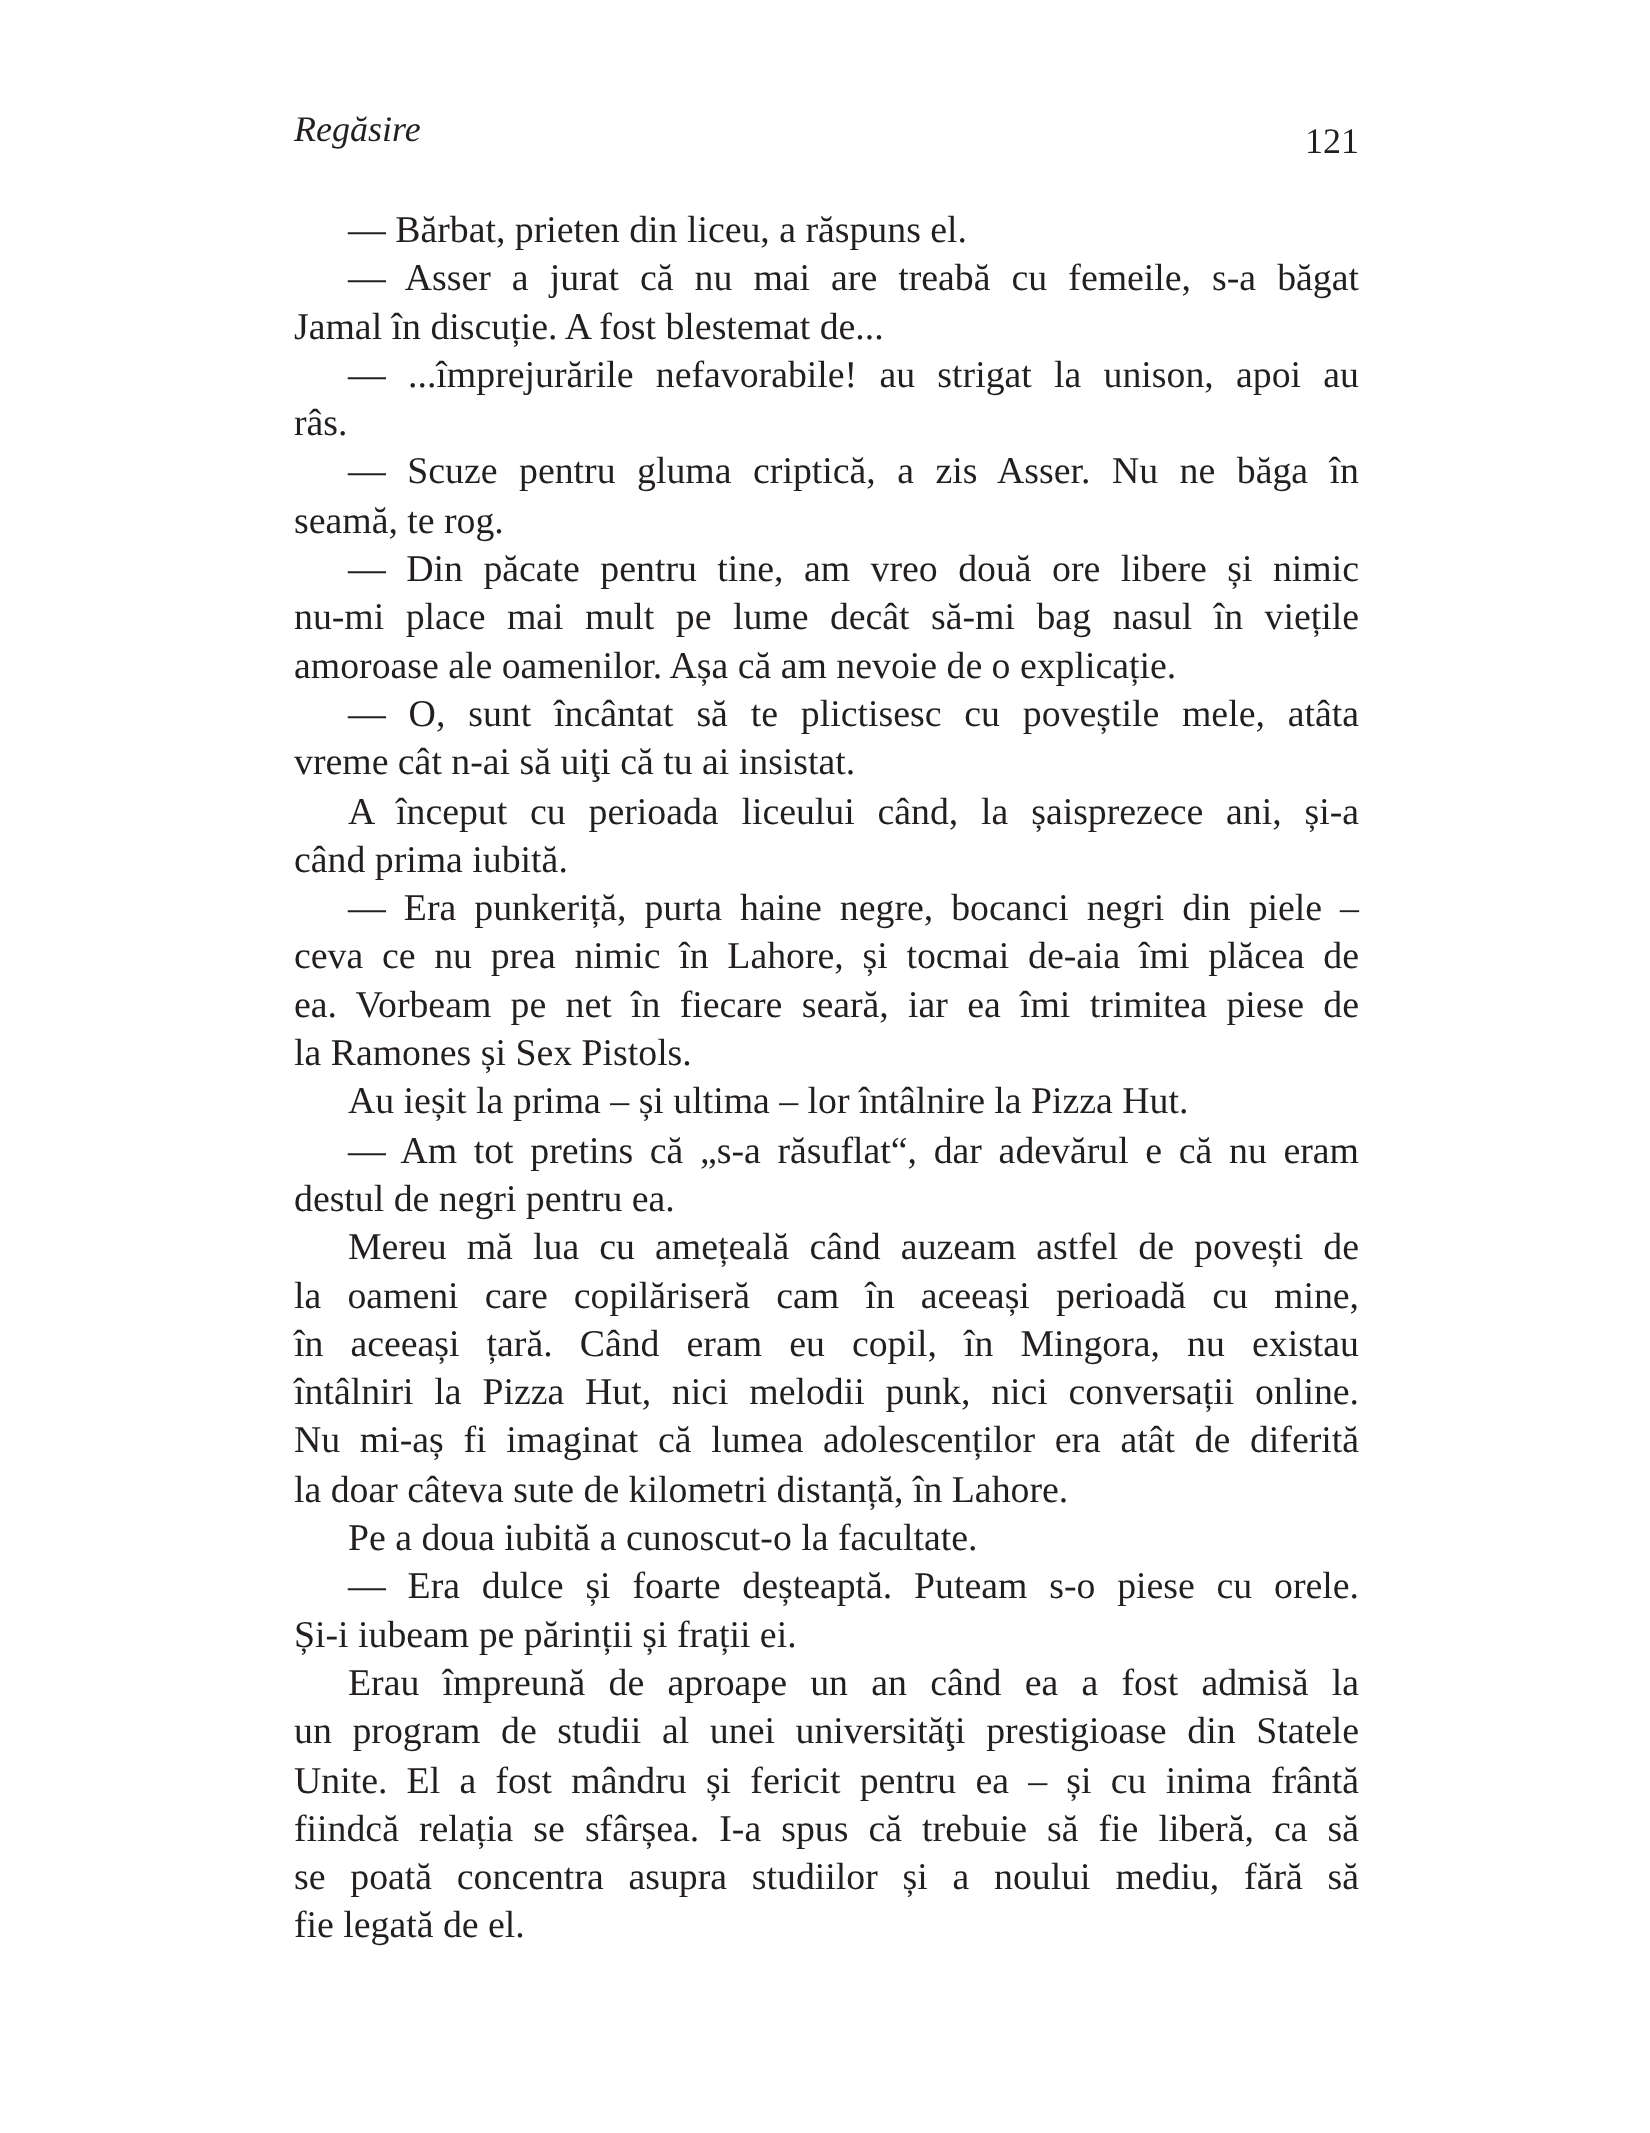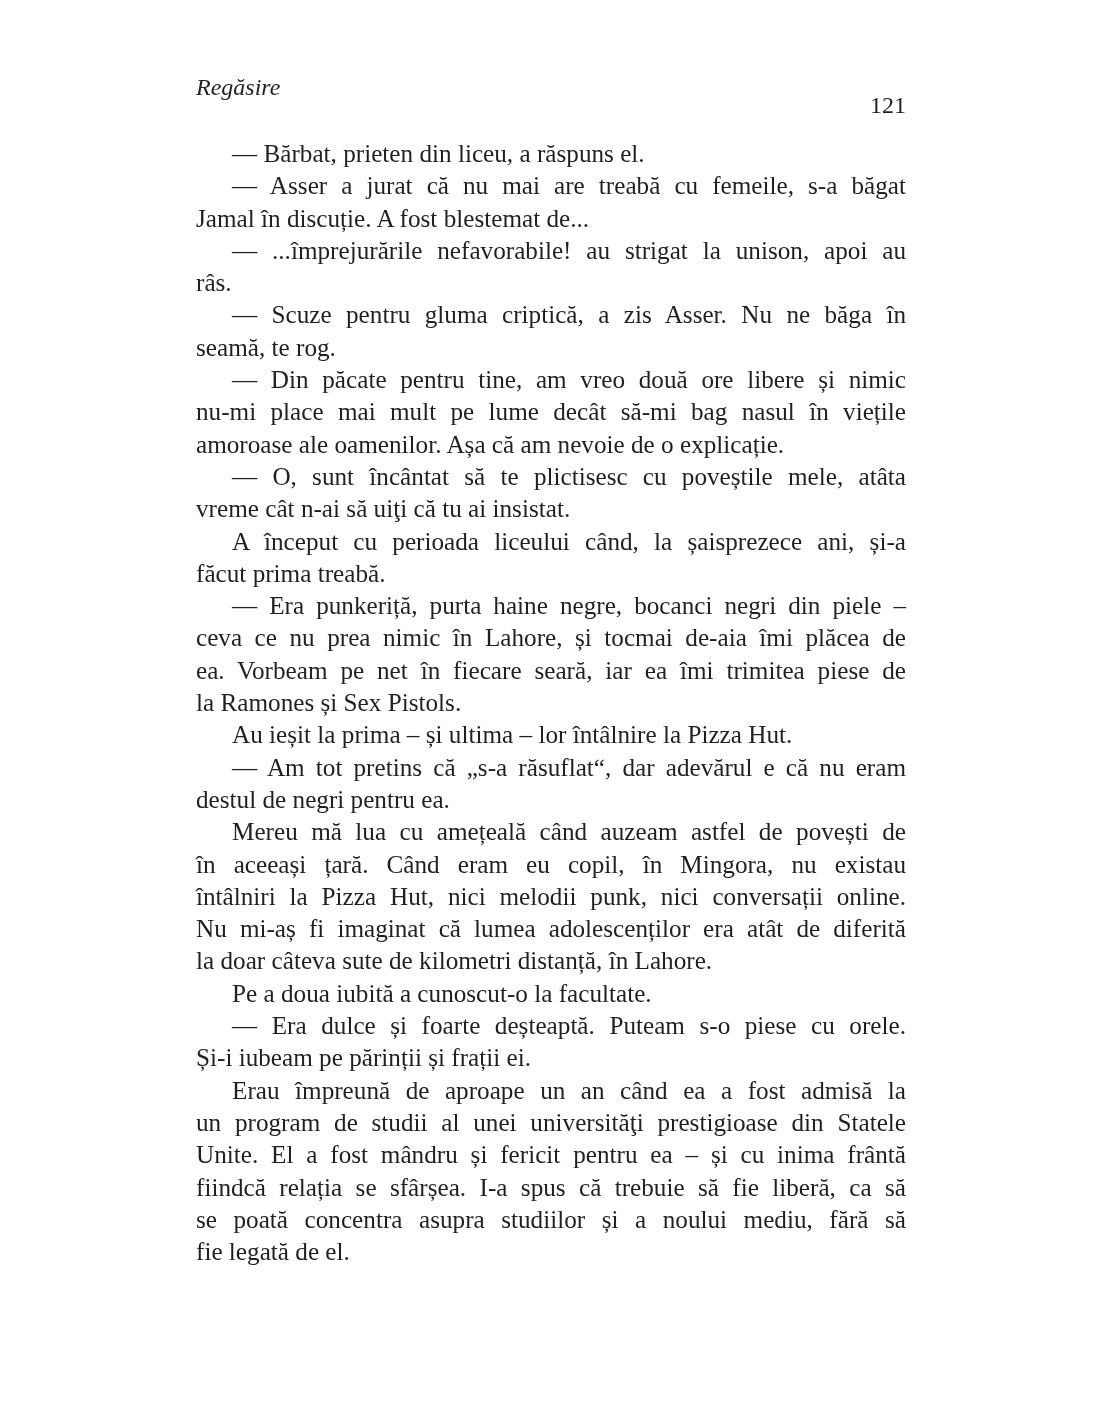--- a/index.html
+++ b/index.html
@@ -1,21 +1,21 @@
 <!DOCTYPE html>
 <html><head>
   <meta charset="utf-8">
   <style>
     html, body { margin: 0; padding: 0; background: #ffffff; }
     body { width: 1100px; height: 1422px; position: relative; overflow: hidden; color: #231f20; }
     .page { position: absolute; left: 0; top: 0; width: 1100px; height: 1422px; background: #ffffff; }
     .running-head { position: absolute; left: 196px; top: 74px; width: 710px; height: 34px;
       font-family: "Liberation Serif", "DejaVu Serif", serif; font-size: 24px; }
     .head-title { position: absolute; left: 0; top: 0; font-style: italic; }
-    .head-page { position: absolute; right: 0; top: 18px; }
+    .head-page { position: absolute; right: 0; top: 8px; }
     .body-text { position: absolute; left: 196px; top: 138px; width: 710px;
       font-family: Liberation Serif, serif; font-size: 25.2px; line-height: 32.3px; }
     .line { display: block; white-space: nowrap; text-align: justify; text-align-last: justify; height: 32.3px; overflow: visible; }
     .line.last { text-align-last: left; }
     .line.indent { padding-left: 36px; }
   </style>
 </head>
 <body>
 
 <div class="page">
@@ -43,37 +43,38 @@
         <span class="line indent">— Din păcate pentru tine, am vreo două ore libere și nimic</span>
         <span class="line">nu-mi place mai mult pe lume decât să-mi bag nasul în viețile</span>
         <span class="line last">amoroase ale oamenilor. Așa că am nevoie de o explicație.</span>
       </div>
       <div>
         <span class="line indent">— O, sunt încântat să te plictisesc cu poveștile mele, atâta</span>
         <span class="line last">vreme cât n-ai să uiţi că tu ai insistat.</span>
       </div>
       <div>
         <span class="line indent">A început cu perioada liceului când, la șaisprezece ani, și-a</span>
-        <span class="line last">făcut prima treabă.</span>
+        <span class="line last">când prima iubită.</span>
       </div>
       <div>
         <span class="line indent">— Era punkeriță, purta haine negre, bocanci negri din piele –</span>
         <span class="line">ceva ce nu prea nimic în Lahore, și tocmai de-aia îmi plăcea de</span>
         <span class="line">ea. Vorbeam pe net în fiecare seară, iar ea îmi trimitea piese de</span>
         <span class="line last">la Ramones și Sex Pistols.</span>
       </div>
       <div>
         <span class="line indent last">Au ieșit la prima – și ultima – lor întâlnire la Pizza Hut.</span>
       </div>
       <div>
         <span class="line indent">— Am tot pretins că „s-a răsuflat“, dar adevărul e că nu eram</span>
         <span class="line last">destul de negri pentru ea.</span>
       </div>
       <div>
         <span class="line indent">Mereu mă lua cu amețeală când auzeam astfel de povești de</span>
+        <span class="line">la oameni care copilăriseră cam în aceeași perioadă cu mine,</span>
         <span class="line">în aceeași țară. Când eram eu copil, în Mingora, nu existau</span>
         <span class="line">întâlniri la Pizza Hut, nici melodii punk, nici conversații online.</span>
         <span class="line">Nu mi-aș fi imaginat că lumea adolescenților era atât de diferită</span>
         <span class="line last">la doar câteva sute de kilometri distanță, în Lahore.</span>
       </div>
       <div>
         <span class="line indent last">Pe a doua iubită a cunoscut-o la facultate.</span>
       </div>
       <div>
         <span class="line indent">— Era dulce și foarte deșteaptă. Puteam s-o piese cu orele.</span>

